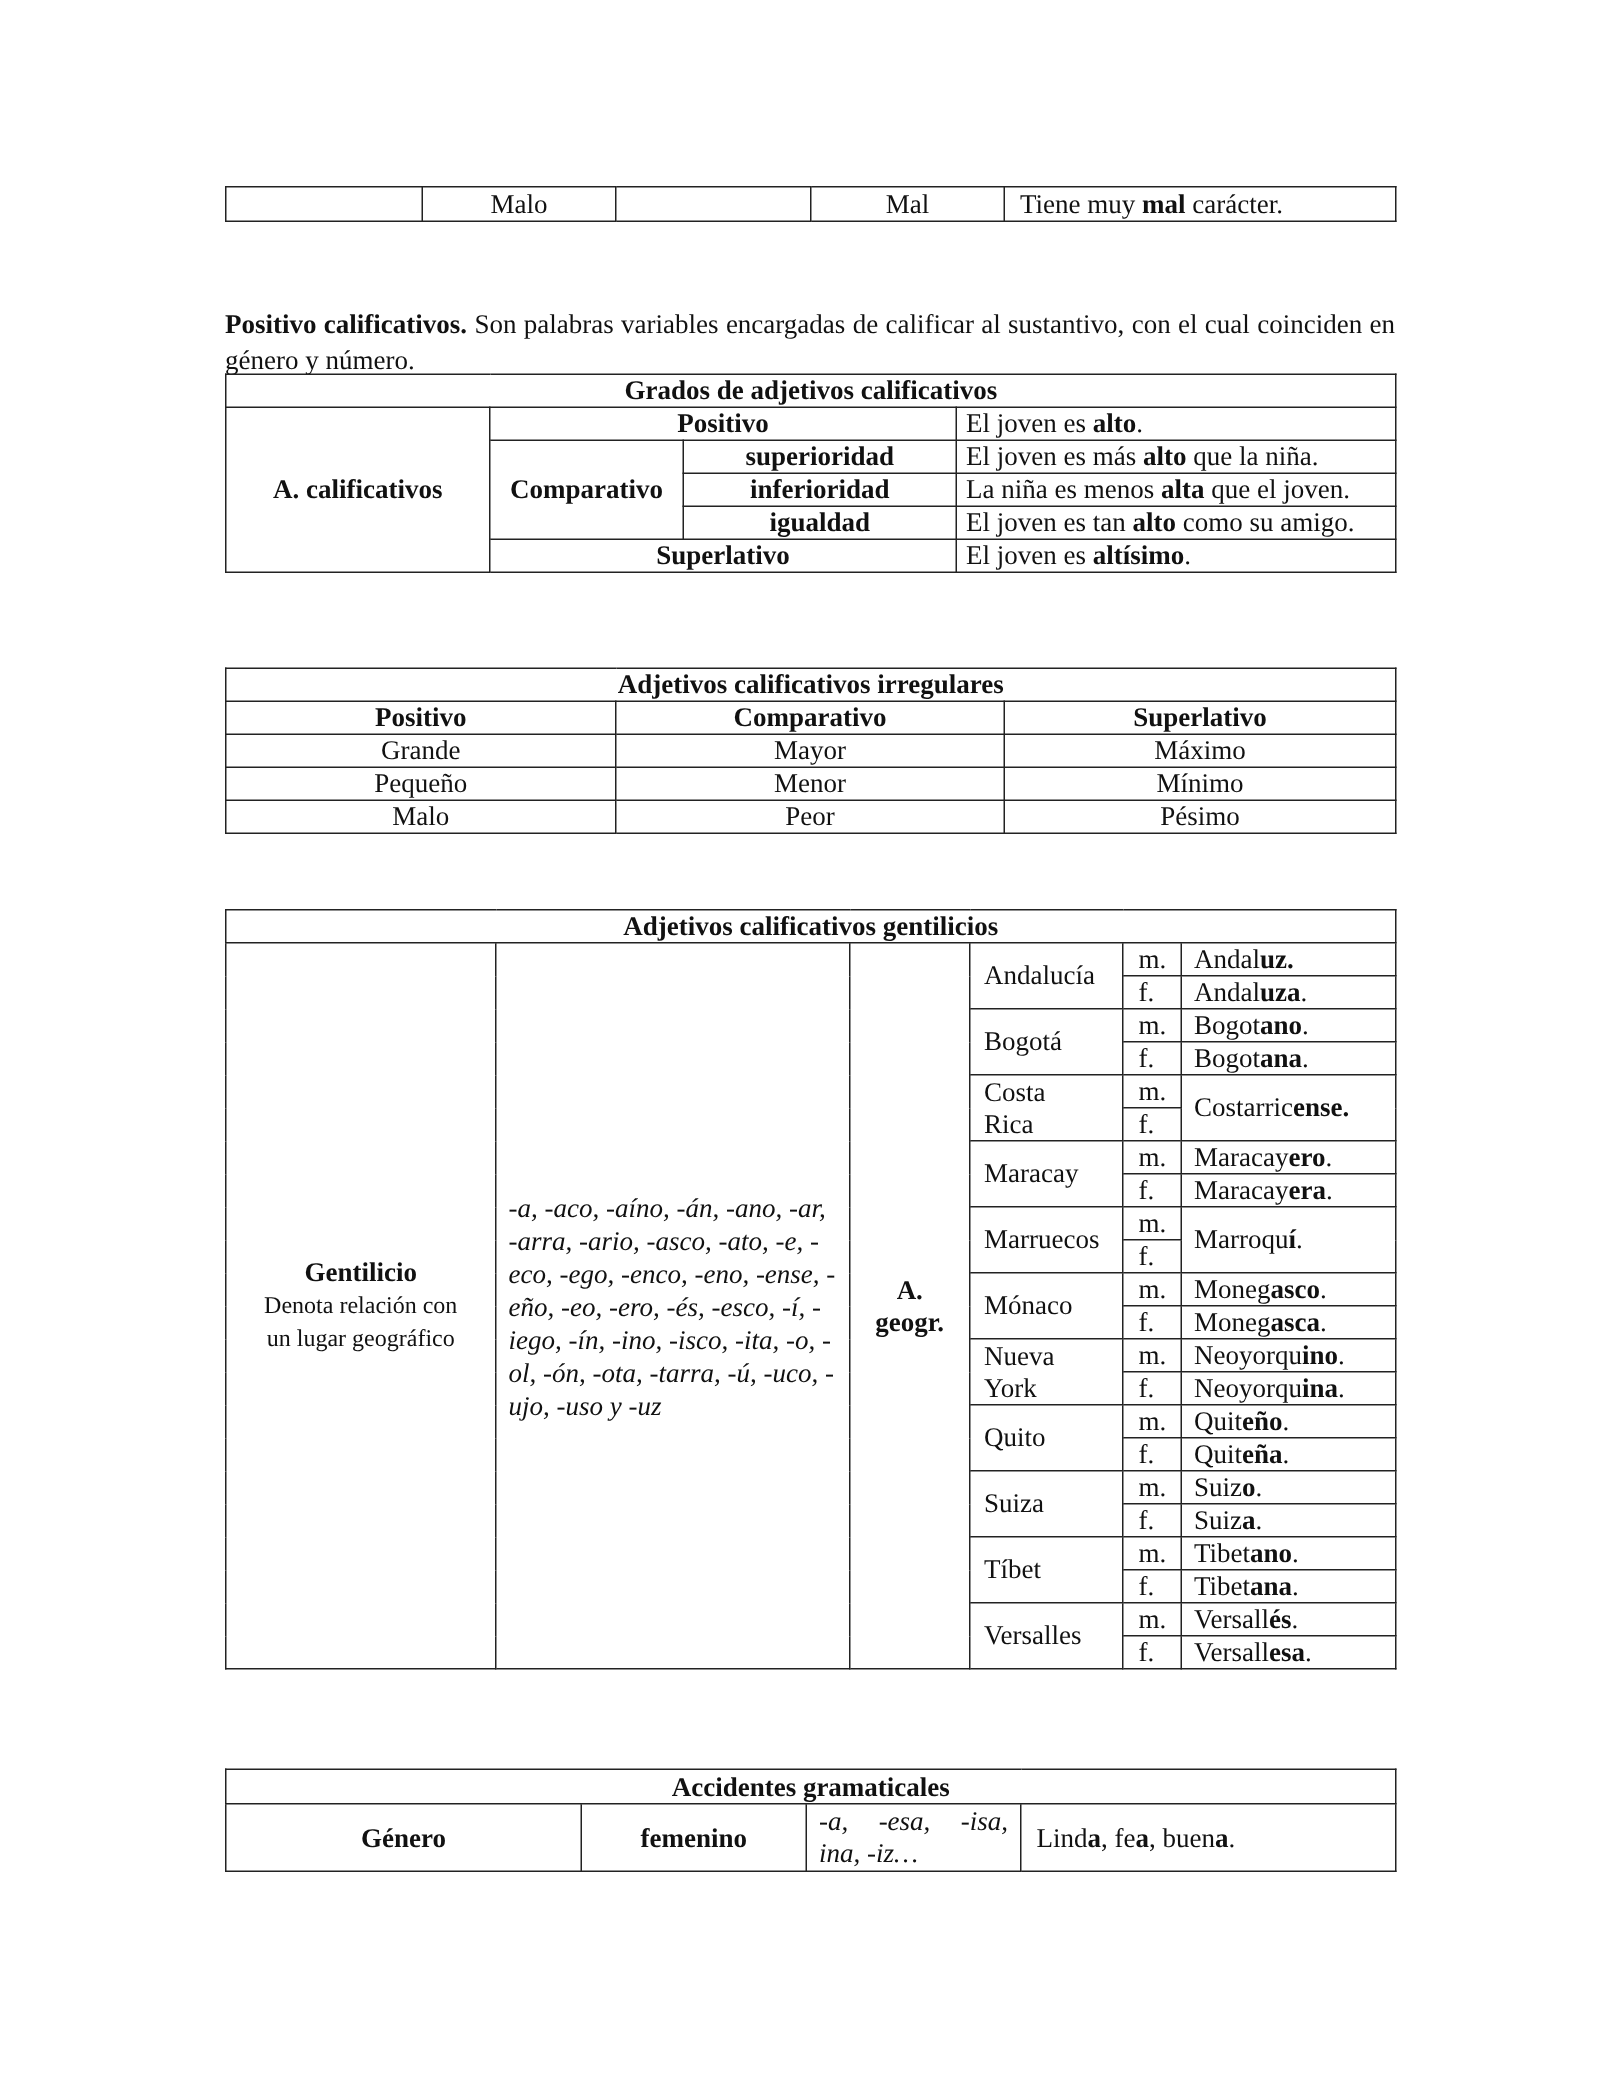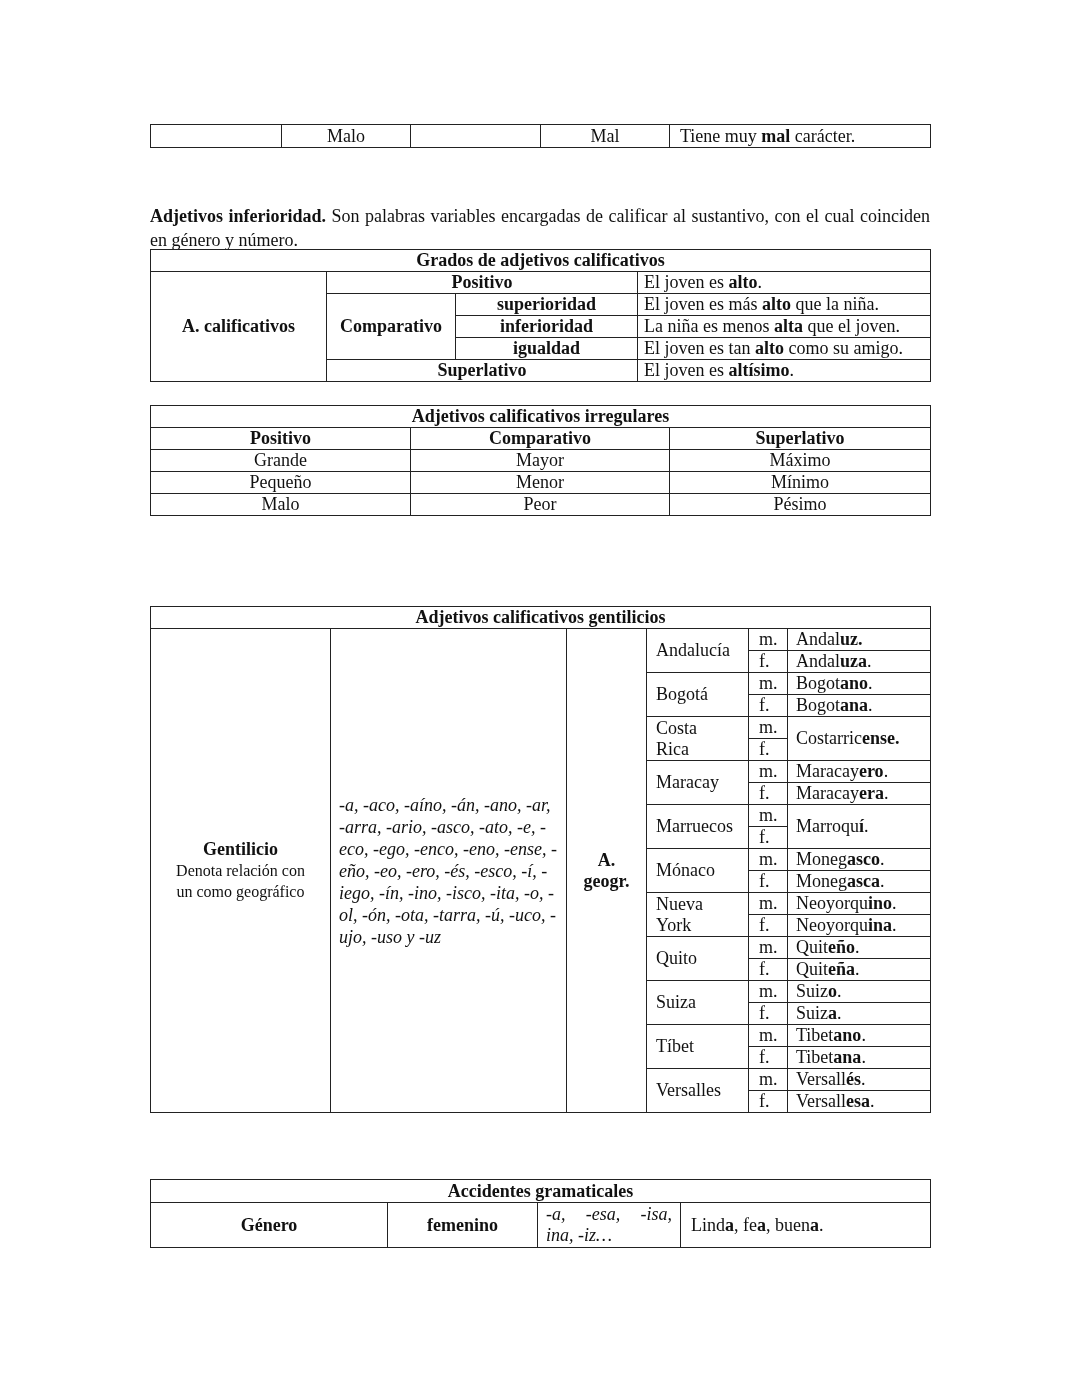--- a/index.html
+++ b/index.html
@@ -15,21 +15,21 @@
   .l { text-align: left; }
 
   #t-top { top: 124px; }
   #t-top td { height: 22px; }
 
   #para { position: absolute; left: 150px; top: 186px; width: 780px; font-size: 18px; line-height: 24px; text-align: justify; }
 
   #t-grados { top: 249px; }
   #t-grados td, #t-grados th { height: 21px; line-height: 21px; margin-top: 15px; }
 
-  #t-irr { top: 405px; }
+  #t-irr { top: 445px; }
   #t-irr td, #t-irr th { height: 21px; }
 
   #t-gent { top: 606px; }
   #t-gent td, #t-gent th { height: 21px; line-height: 21px; }
   #t-gent td.place { padding-left: 9px; }
   #t-gent td.sx { text-align: left; padding-left: 10px; }
   #t-gent td.val { padding-left: 8px; }
   #t-gent .suffixes { font-style: italic; line-height: 22px; padding: 6px 8px; text-align: left; margin-top: 36px; }
   #t-gent .gent-cell { text-align: center; line-height: 21px; }
   #t-gent .gent-cell .small { font-size: 16px; }
@@ -53,21 +53,21 @@
       <tr>
     <td></td>
     <td class="c">Malo</td>
     <td></td>
     <td class="c">Mal</td>
     <td class="l" style="padding-left:10px"><span>Tiene muy </span><b>mal</b><span> carácter.</span></td>
   </tr>
 </tbody>
   </table>
 
-<p id="para"><b>Adjetivos inferioridad.</b><span> Son palabras variables encargadas de calificar al sustantivo, con el cual coinciden en género y número.</span></p>
+<p id="para"><b>Positivo calificativos.</b><span> Son palabras variables encargadas de calificar al sustantivo, con el cual coinciden en género y número.</span></p>
 
 <table id="t-grados">
   <colgroup>
       <col style="width:176px">
       <col style="width:129px">
       <col style="width:182px">
       <col style="width:293px">
     </colgroup>
   <tbody>
       <tr>
@@ -139,21 +139,21 @@
       <col style="width:102px">
       <col style="width:39px">
       <col style="width:143px">
     </colgroup>
   <tbody>
       <tr>
     <th colspan="6" class="c">Adjetivos calificativos gentilicios</th>
   </tr>
 
   <tr>
-    <td rowspan="22" class="gent-cell"><b>Gentilicio</b><br><span class="small">Denota relación con</span><br><span class="small">un como geográfico</span></td>
+    <td rowspan="22" class="gent-cell"><b>Gentilicio</b><br><span class="small">Denota relación con</span><br><span class="small">un lugar geográfico</span></td>
     <td rowspan="22" class="suffixes">-a, -aco, -aíno, -án, -ano, -ar, -arra, -ario, -asco, -ato, -e, -eco, -ego, -enco, -eno, -ense, -eño, -eo, -ero, -és, -esco, -í, -iego, -ín, -ino, -isco, -ita, -o, -ol, -ón, -ota, -tarra, -ú, -uco, -ujo, -uso y -uz</td>
     <th rowspan="22" class="c"><span>A.</span><br><span>geogr.</span></th>
     <td rowspan="2" class="place">Andalucía</td>
     <td class="sx">m.</td>
     <td class="val"><span>Andal</span><b>uz.</b></td>
   </tr>
   <tr>
     <td class="sx">f.</td>
     <td class="val"><span>Andal</span><b>uza</b><span>.</span></td>
   </tr>

